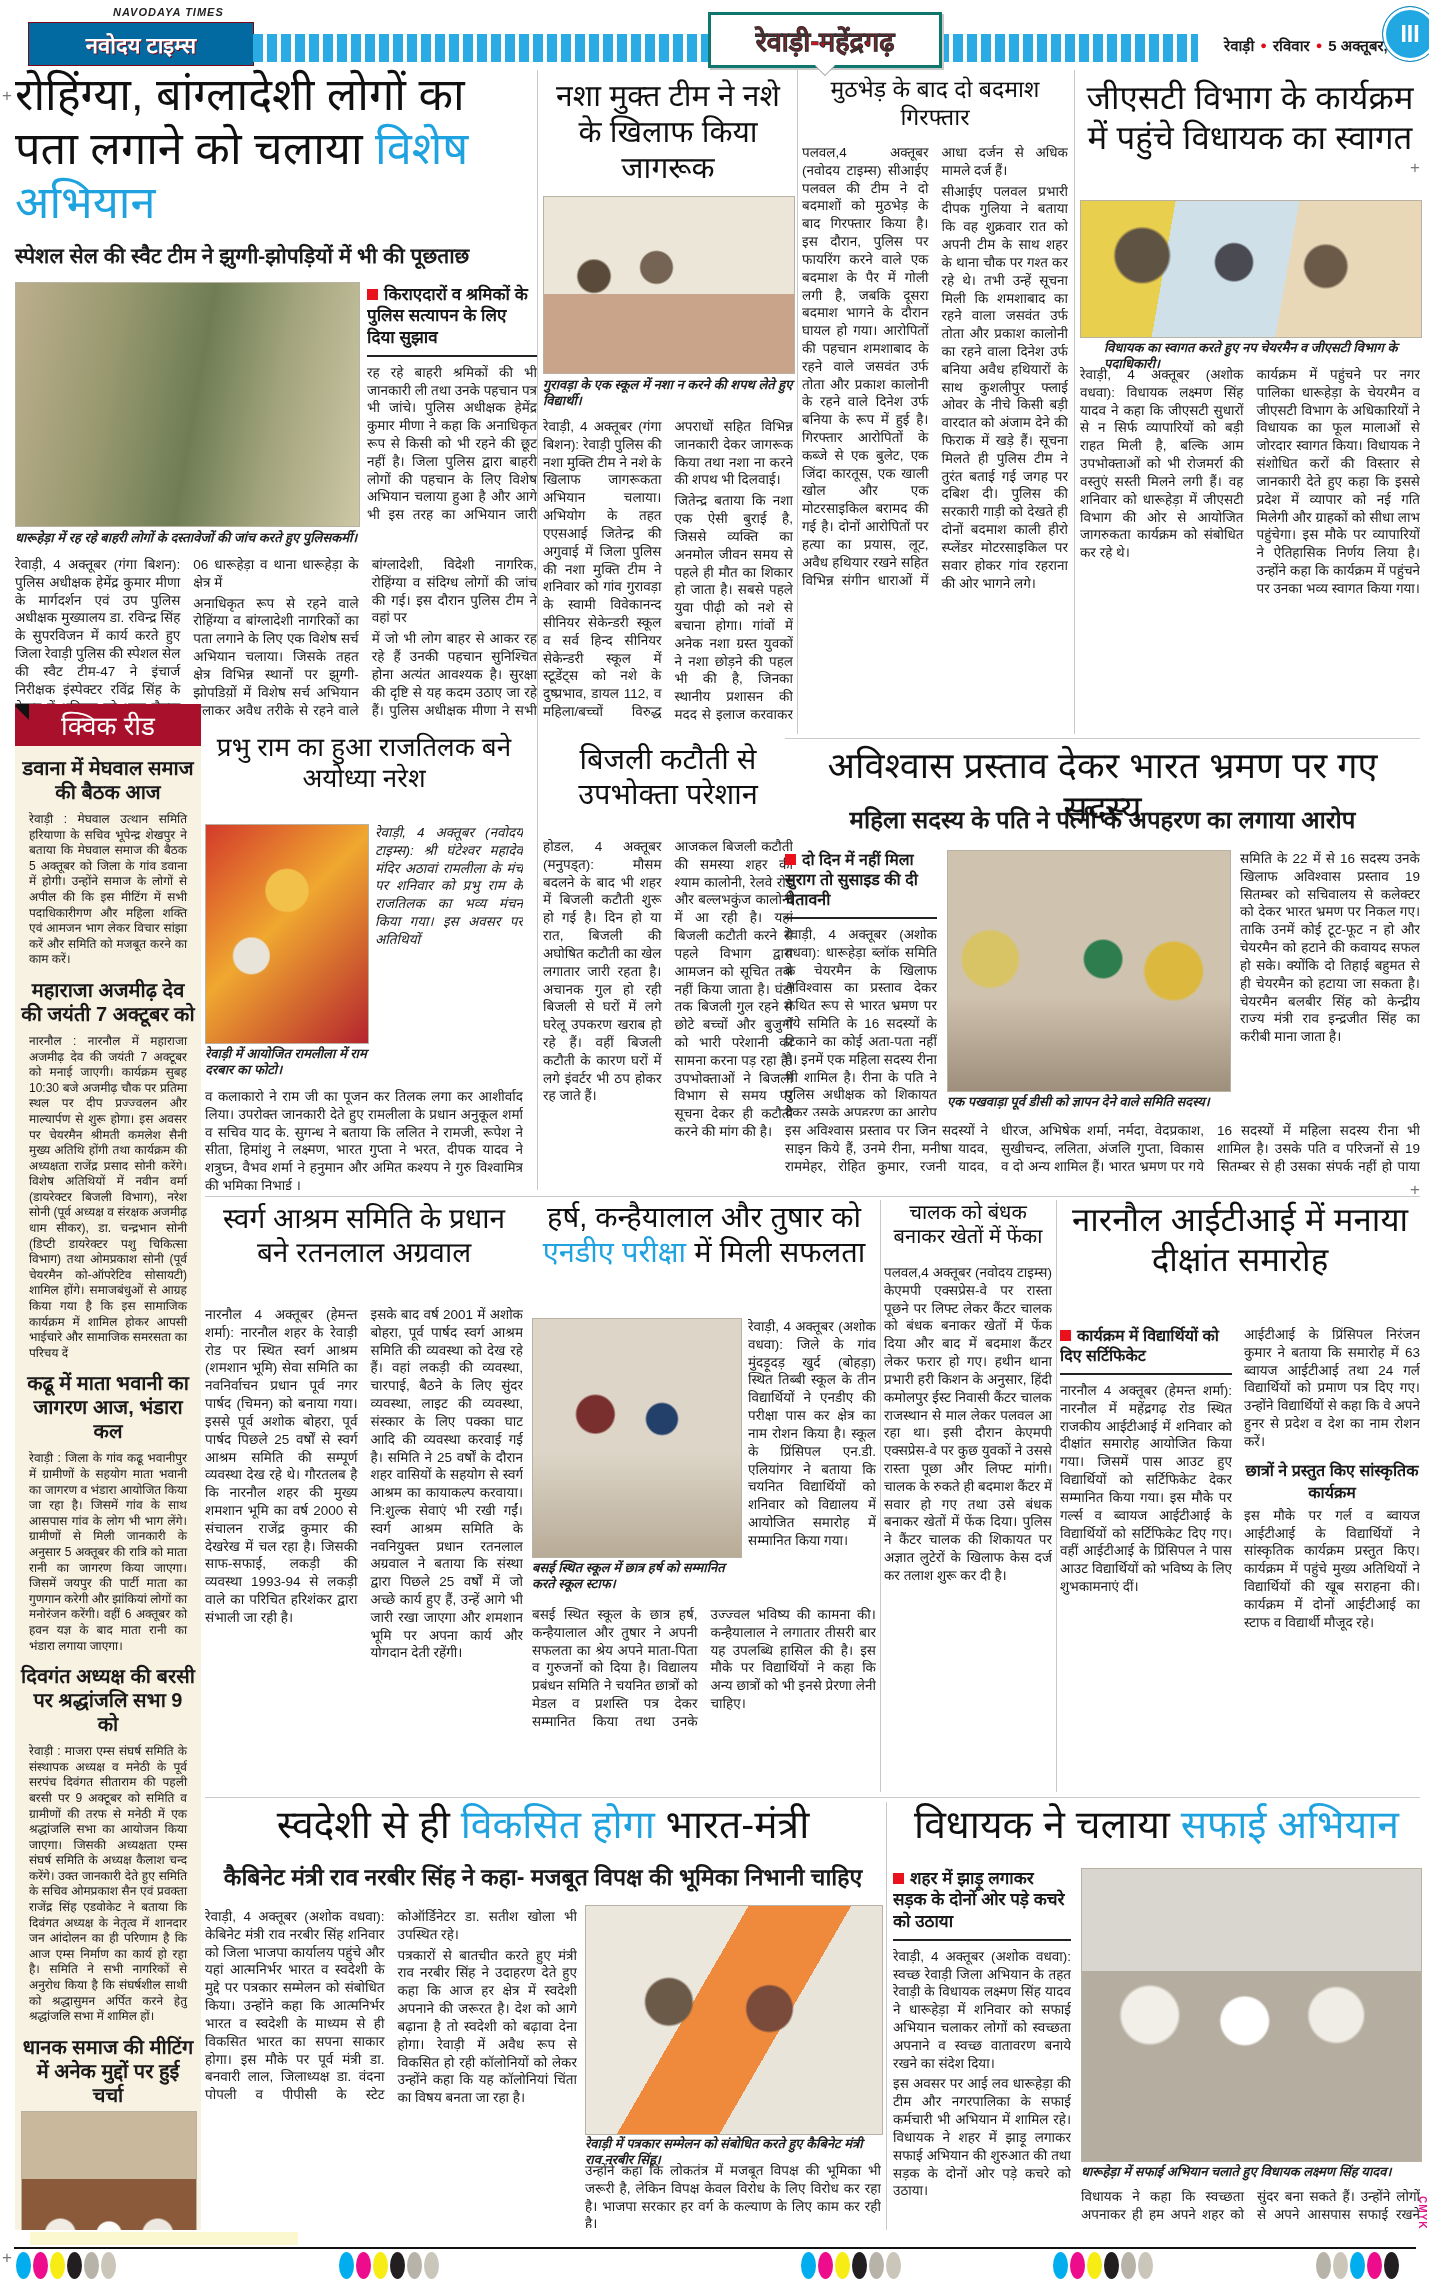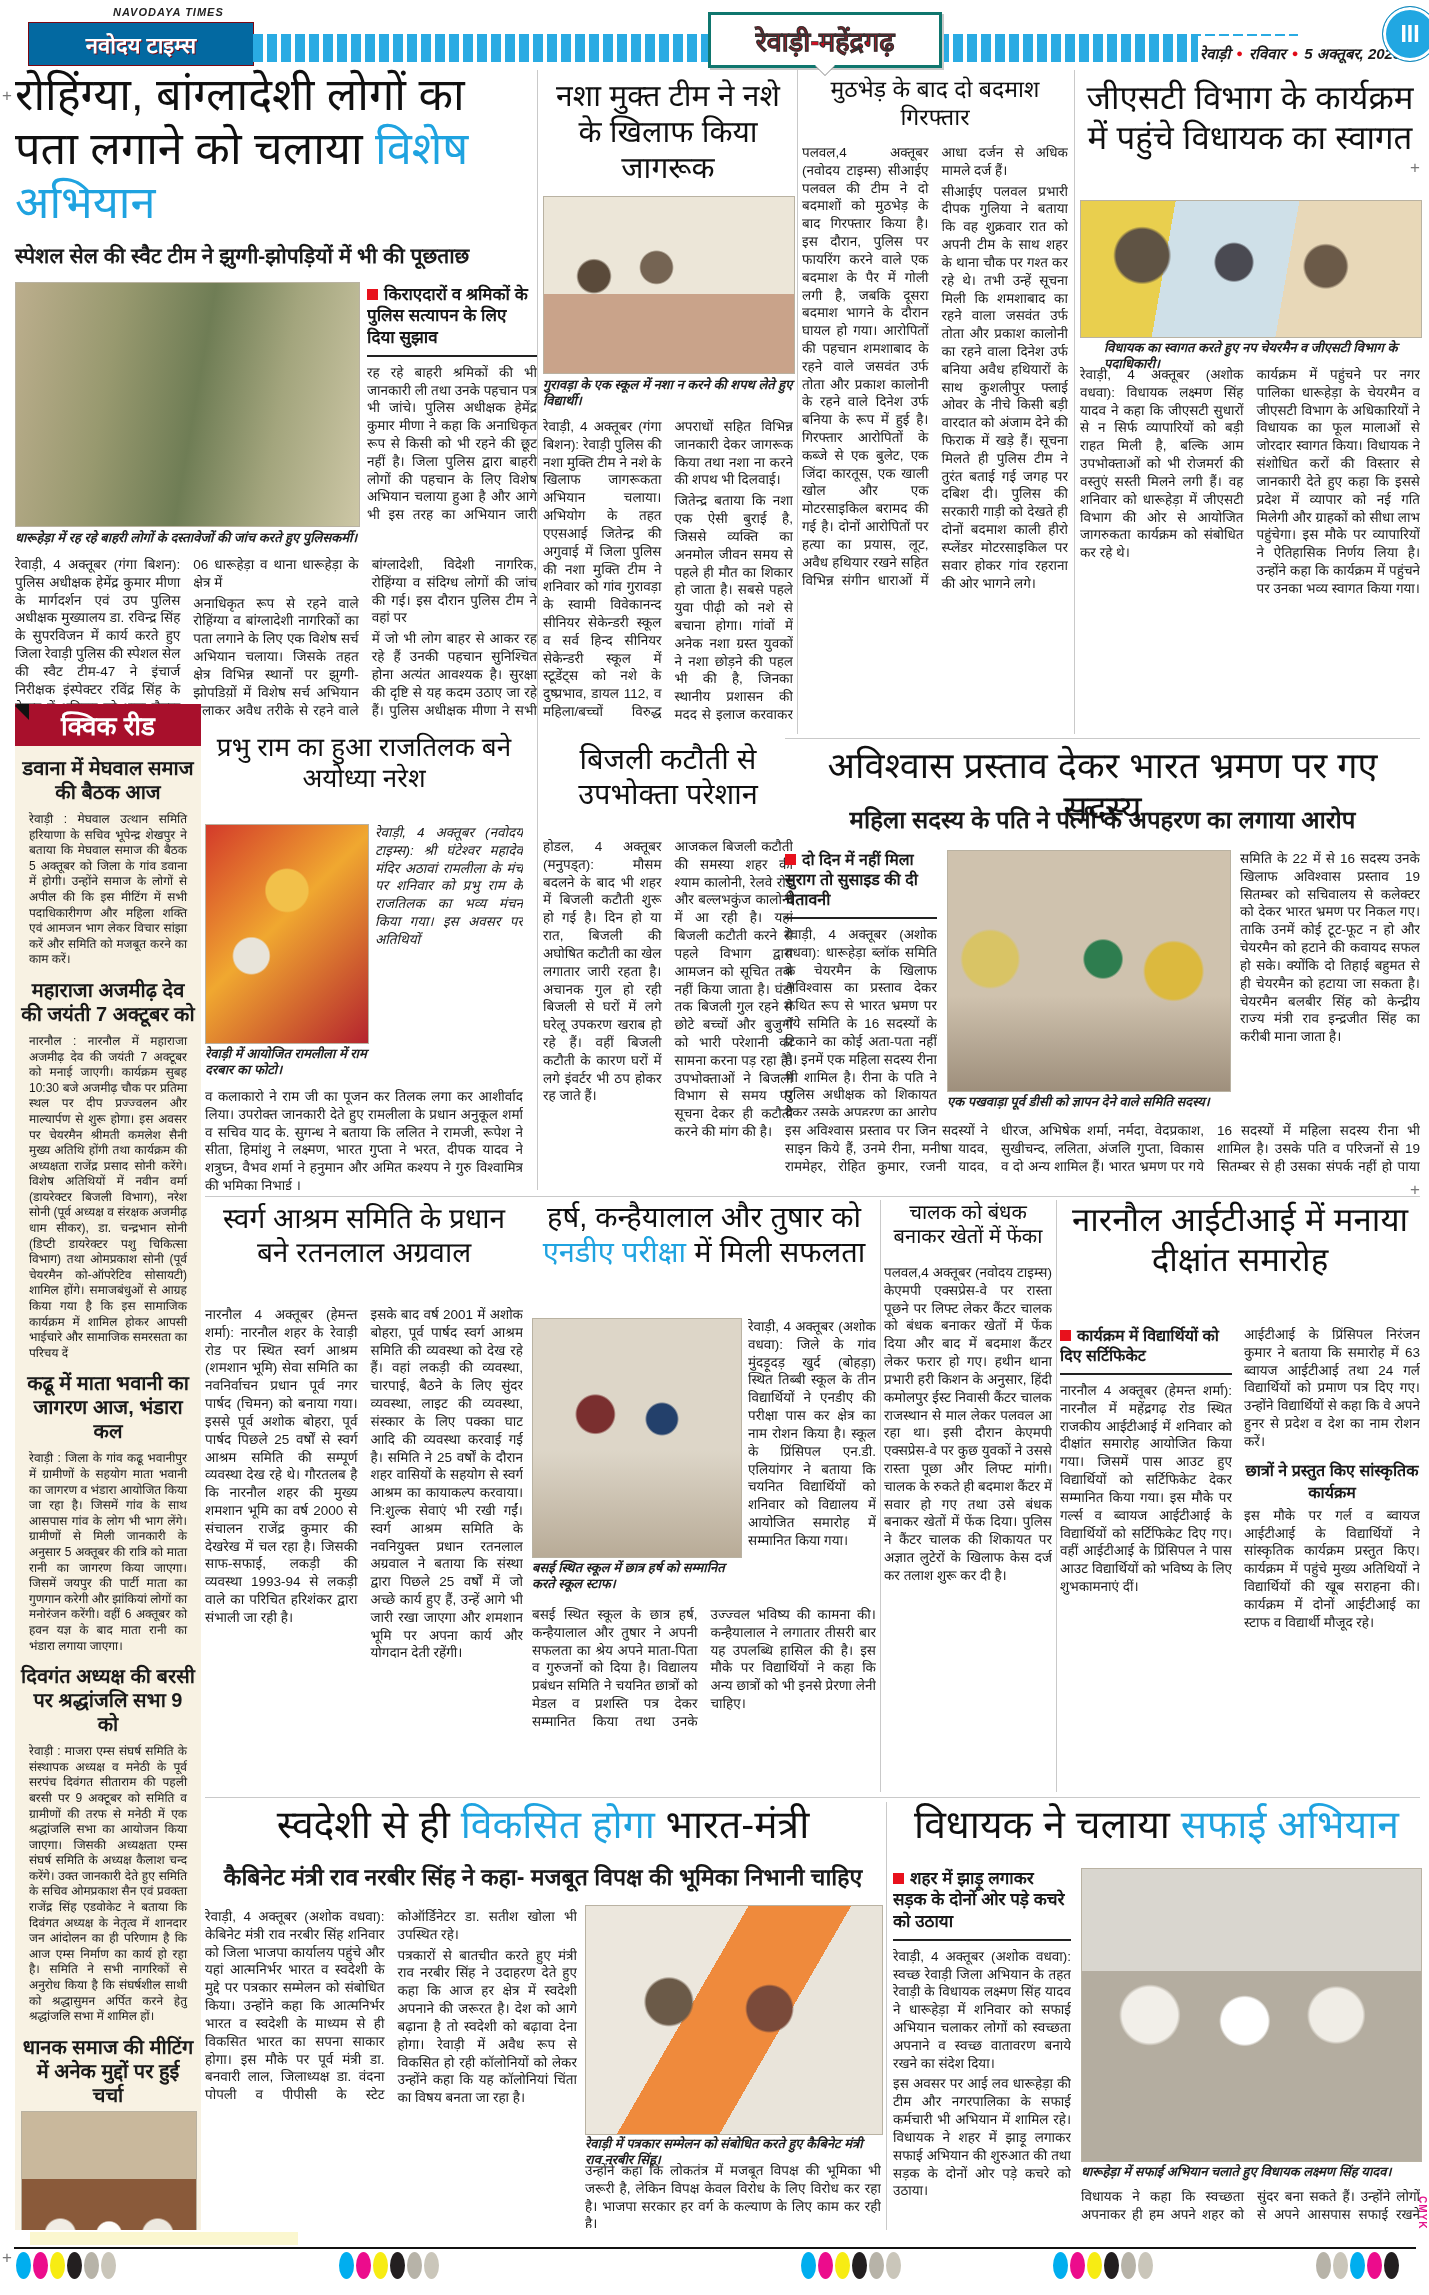--- a/index.html
+++ b/index.html
@@ -31,39 +31,39 @@
   .clip{overflow:hidden;}
   .cap{font-size:13px;font-style:italic;font-weight:700;color:#222;line-height:1.25;}
   .photo{background-color:#cfc8b8;border:1px solid #b9b2a2;}
   .boxtitle{font-size:17px;font-weight:900;line-height:1.25;border-bottom:2px solid #222;padding-bottom:7px;margin-bottom:7px;}
   .sq{display:inline-block;width:11px;height:11px;background:#e8111c;margin-right:6px;}
   .rule{background:#c9c9c9;}
   .cross{color:#777;font-size:17px;font-weight:400;}
   
   .qr{background:#f8f2e3;box-sizing:border-box;padding:0 6px 6px 6px;}
   .qr-ribbon{position:relative;margin:0 -6px 6px -6px;height:42px;background:#a8102c;color:#fff;display:flex;align-items:center;justify-content:center;
-             font-size:26px;font-weight:700;}
+             font-size:26px;font-weight:400;}
   .qr-ribbon:before{content:"";position:absolute;left:-0px;top:-12px;border:14px solid transparent;border-right-color:#111;border-left:0;}
   .qr h3{font-size:20px;font-weight:900;text-align:center;line-height:1.2;margin:10px 0 3px 0;}
   .qr p{font-size:12px;line-height:1.3;text-align:justify;margin:8px;}
   
   .dotgroup{display:flex;gap:2px;}
   .dot{width:15px;height:27px;border-radius:50%;}
   .cmyk-vert{writing-mode:vertical-rl;font-size:10px;font-weight:900;color:#e3148c;letter-spacing:1px;}
 </style>
 </head>
 <body>
 
 <div class="page">
 
   <div class="abs nt-small" style="left:113px;top:6px;">NAVODAYA TIMES</div>
   <div class="abs logo" style="left:28px;top:22px;width:224px;height:42px;">नवोदय टाइम्स</div>
   <div class="abs stripes" style="left:253px;top:34px;width:1045px;height:28px;"></div>
   <div class="abs badge" style="left:708px;top:12px;width:228px;height:50px;">रेवाड़ी-महेंद्रगढ़</div>
-  <div class="abs dateline" style="left:1198px;top:36px;width:202px;height:34px;padding-left:2px;font-style:italic;">
+  <div class="abs dateline" style="left:1198px;top:28px;width:202px;height:34px;padding-left:26px;">
     <span>रेवाड़ी</span>
     <span class="red-dot">●</span>
     <span>रविवार</span>
     <span class="red-dot">●</span>
     <span>5 अक्तूबर, 2025</span>
   </div>
   <div class="abs roman" style="left:1382px;top:6px;width:54px;height:54px;">III</div>
 
   <div class="abs cross" style="left:2px;top:86px;">+</div>
   <div class="abs cross" style="left:1410px;top:158px;">+</div>

